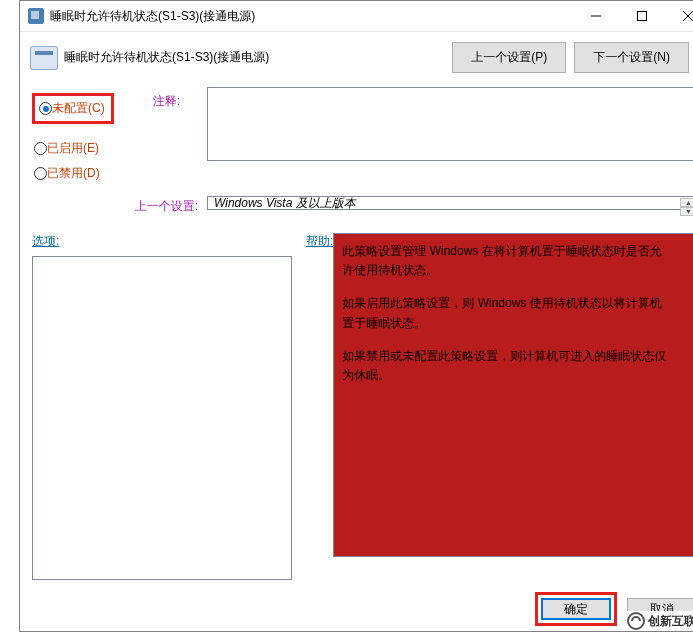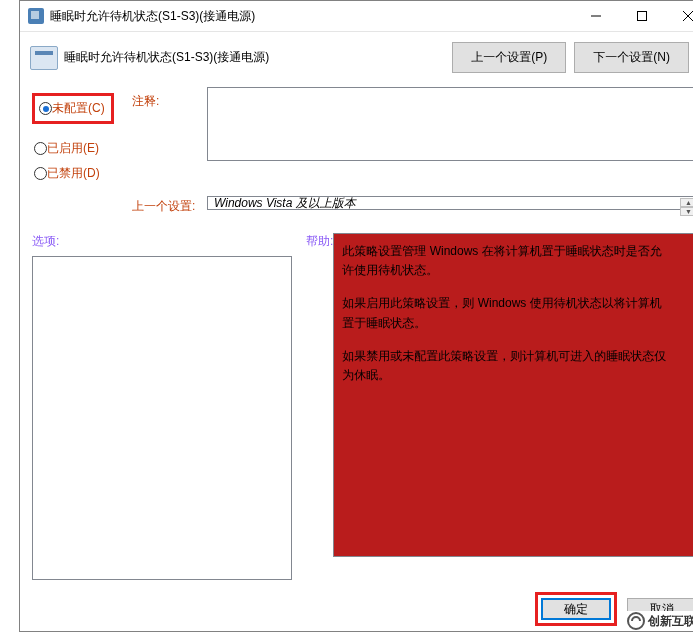--- a/index.html
+++ b/index.html
@@ -17,32 +17,32 @@
 .sub-icon::after { content: ""; position: absolute; top: 4px; left: 4px; right: 4px; height: 4px; background: #5a86b5; }
 .sub-text { flex: 1; color: #000; }
 .nav-btns { display: flex; gap: 8px; margin-right: 12px; }
 .nav-btn { height: 31px; padding: 0 18px; background: #e1e1e1; border: 1px solid #adadad; display: flex; align-items: center; justify-content: center; color: #000; }
 .body-top { display: flex; padding: 6px 12px 0 12px; }
 .left-col { width: 100px; padding-top: 6px; }
 .highlight-box { border: 3px solid #e62020; padding: 4px 6px 4px 2px; margin-bottom: 8px; display: inline-block; }
 .radio-row { display: flex; align-items: center; margin: 8px 0; padding-left: 2px; color: #c2410c; }
 .radio { width: 13px; height: 13px; border: 1px solid #333; border-radius: 50%; display: inline-flex; align-items: center; justify-content: center; background: #fff; }
 .radio.checked::after { content: ""; width: 6px; height: 6px; border-radius: 50%; background: #1a6fd4; }
-.label-col { width: 75px; text-align: left; color: #c2410c; padding-top: 6px; padding-right: 6px; }
+.label-col { width: 75px; text-align: center; color: #a21caf; padding-top: 6px; padding-right: 6px; }
 .label-col.platform { padding-top: 2px; }
 .field-col { flex: 1; }
 .note-box { width: 100%; height: 74px; border: 1px solid #828790; background: #fff; padding: 4px; overflow-y: scroll; }
 .platform-box { width: 100%; height: 14px; border: 1px solid #828790; background: #fff; padding: 2px 6px; display: flex; align-items: center; color: #000; position: relative; font-style: italic; }
 .platform-box .updown { position: absolute; right: 1px; top: 1px; bottom: 1px; width: 17px; display: flex; flex-direction: column; }
 .updown div { flex: 1; background: #f0f0f0; border: 1px solid #c0c0c0; display: flex; align-items: center; justify-content: center; font-size: 7px; color: #555; }
 .row-platform { display: flex; padding: 6px 12px 0 12px; }
 .lower { display: flex; padding: 18px 12px 0 12px; gap: 14px; }
 .opt-col { width: 260px; display: flex; flex-direction: column; }
 .help-col { flex: 1; display: flex; }
-.section-label { color: #8b5cf6; margin-bottom: 6px; }
+.section-label { color: #0369a1; margin-bottom: 6px; text-decoration: underline; }
 .big-box { border: 1px solid #828790; background: #b91c1c; flex: 1; height: 324px; padding: 8px 26px 8px 8px; position: relative; color: #000; line-height: 1.6; overflow-y: scroll; }
 .big-box p { margin: 0 0 14px 0; }
 .opt-box { border: 1px solid #828790; background: #fff; height: 324px; }
 .footer { display: flex; justify-content: flex-end; gap: 10px; padding: 12px 14px; align-items: center; }
 .btn { height: 22px; padding: 0 22px; background: #e1e1e1; border: 1px solid #adadad; display: flex; align-items: center; justify-content: flex-start; color: #000; }
 .btn.primary { border: 2px solid #0078d7; padding: 0 21px; }
 .highlight-ok { border: 3px solid #e62020; padding: 3px; }
 .watermark { position: absolute; right: 0; bottom: 0; width: 90px; height: 20px; background: #fff; display: flex; align-items: center; justify-content: center; }
 .watermark-svg { width: 80px; height: 24px; }
 ::-webkit-scrollbar { width: 17px; }

